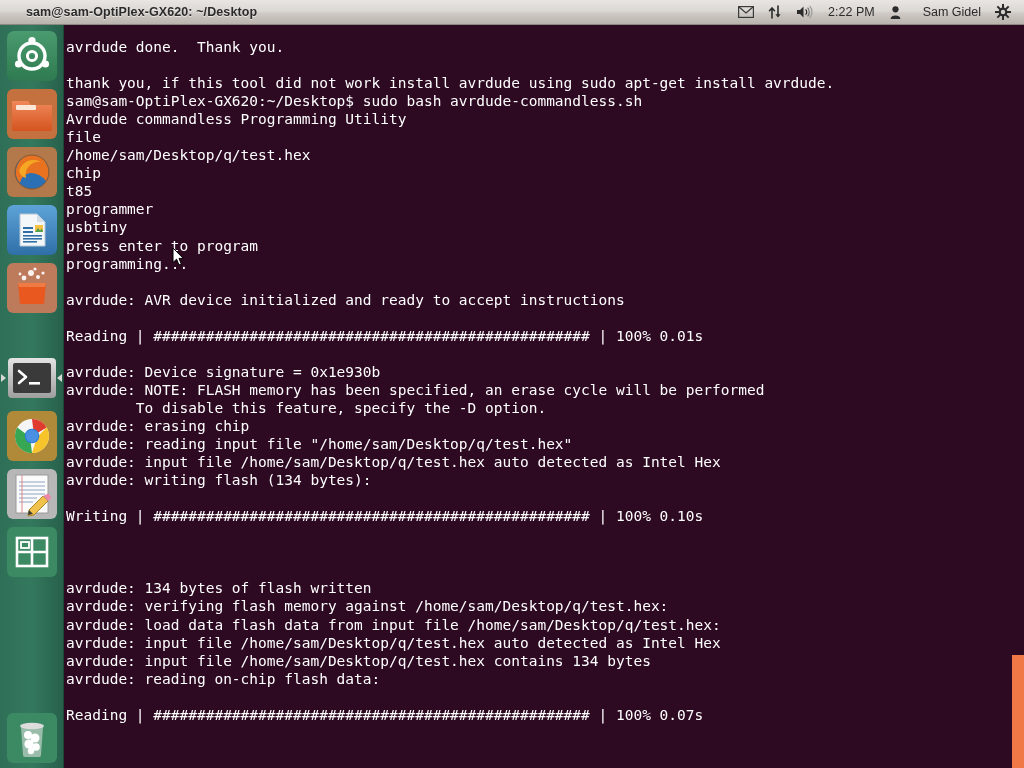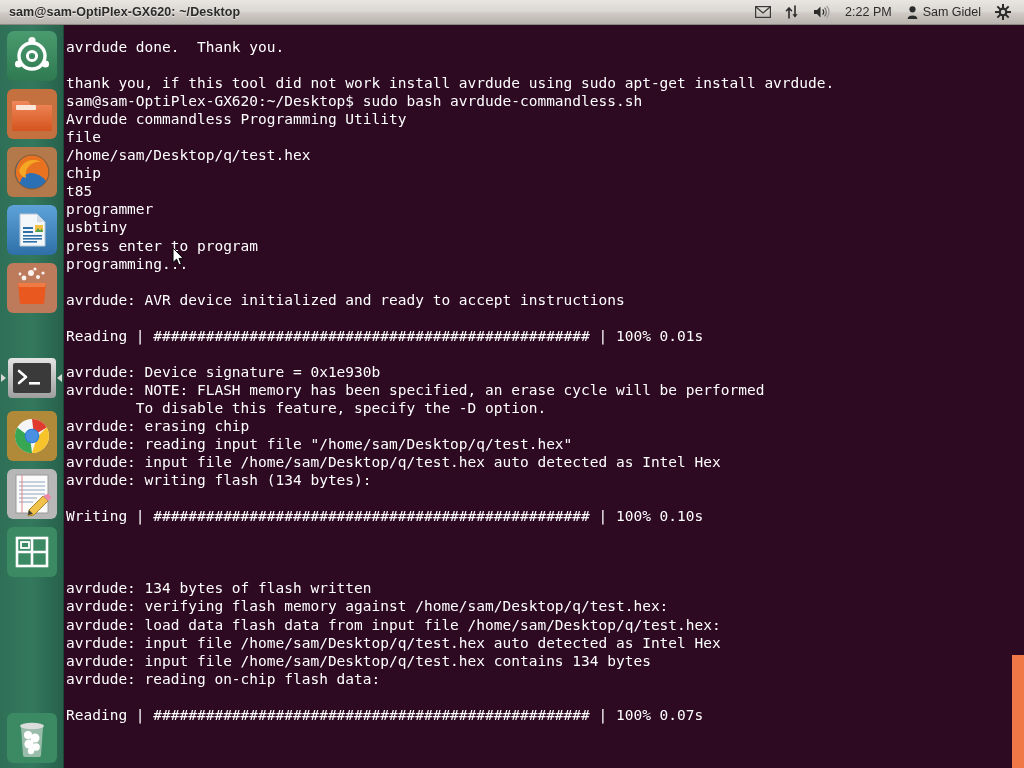--- a/index.html
+++ b/index.html
@@ -12,21 +12,21 @@
 
   
   #panel {
     position:absolute; top:0; left:0; width:1024px; height:25px;
     background:linear-gradient(to bottom, #e8e5e2 0%, #dcd8d4 45%, #cfcac5 55%, #b9b3ad 100%);
     border-bottom:1px solid #8d8781;
     display:flex; align-items:center;
     font-size:12.5px; color:#2b2b2b;
   }
   #panel-title {
-    font-weight:bold; margin-left:9px; letter-spacing:.1px;
+    font-weight:bold; margin-left:26px; letter-spacing:.1px;
     text-shadow:0 1px 0 rgba(255,255,255,.6);
     white-space:nowrap;
   }
   #indicators {
     margin-left:auto; display:flex; align-items:center; gap:0px;
     padding-right:6px;
   }
   .ind { display:flex; align-items:center; height:25px; padding:0 7px; }
   .ind svg { display:block; }
   #clock { font-size:12.5px; color:#2b2b2b; padding:0 8px; white-space:nowrap; }
@@ -104,21 +104,21 @@
         <svg width="17" height="14" viewBox="0 0 17 14">
           <path d="M1 5 L4 5 L7.5 1.6 L7.5 12.4 L4 9 L1 9 Z" fill="#2b2b2b"></path>
           <path d="M9.6 4.3 A4.2 4.2 0 0 1 9.6 9.7" fill="none" stroke="#2b2b2b" stroke-width="1.2"></path>
           <path d="M11.6 2.6 A6.6 6.6 0 0 1 11.6 11.4" fill="none" stroke="#6a6a6a" stroke-width="1.2"></path>
           <path d="M13.6 0.9 A9 9 0 0 1 13.6 13.1" fill="none" stroke="#9a9a9a" stroke-width="1.2"></path>
         </svg>
       </div>
 
       <div id="clock" class="ind">2:22 PM</div>
 
-      <div class="ind" style="gap:5px;">
+      <div class="ind" style="gap:22px;">
         <svg width="11" height="13" viewBox="0 0 11 13">
           <circle cx="5.5" cy="3.3" r="3.1" fill="#2b2b2b"></circle>
           <path d="M0.6 13 C0.6 8.4 10.4 8.4 10.4 13 Z" fill="#2b2b2b"></path>
         </svg>
         <span id="username">Sam Gidel</span>
       </div>
 
       <div class="ind">
         <svg width="16" height="16" viewBox="0 0 16 16">
           <g fill="#2b2b2b">

